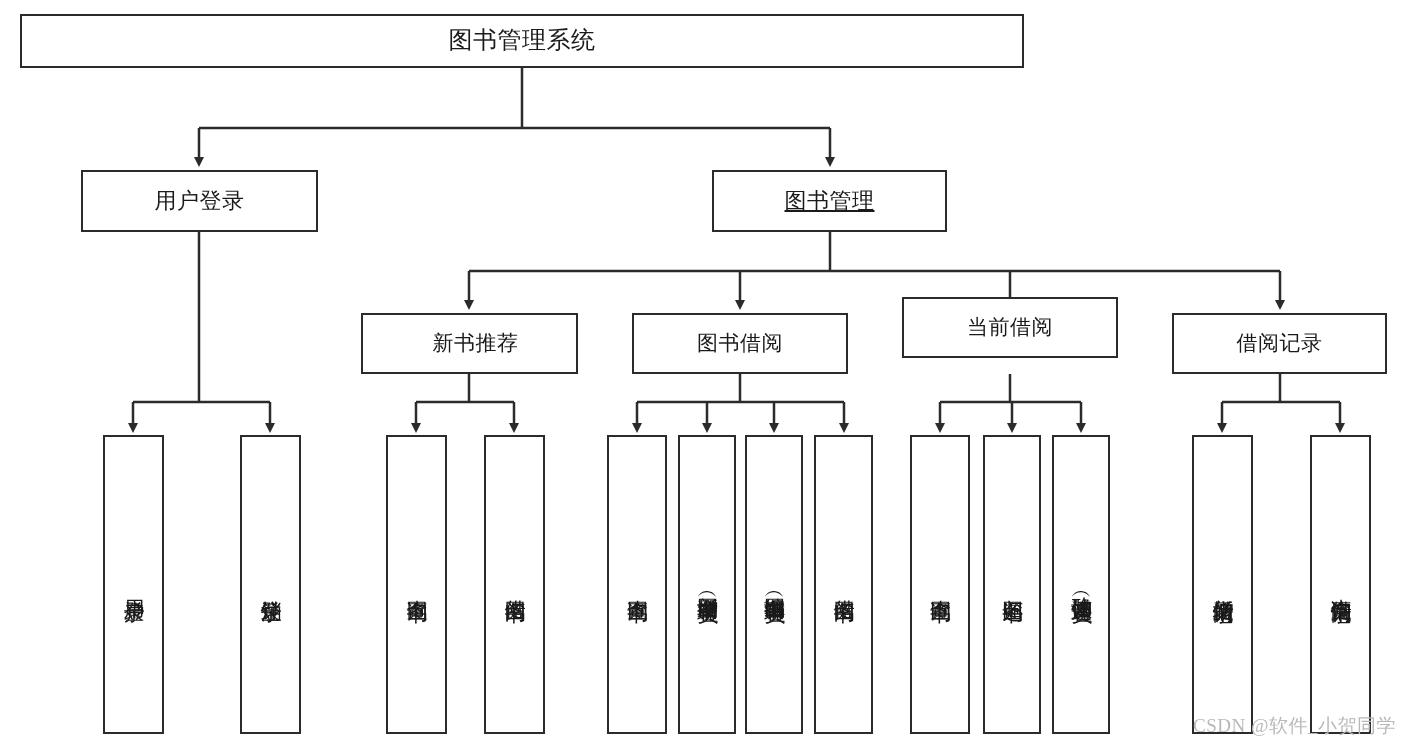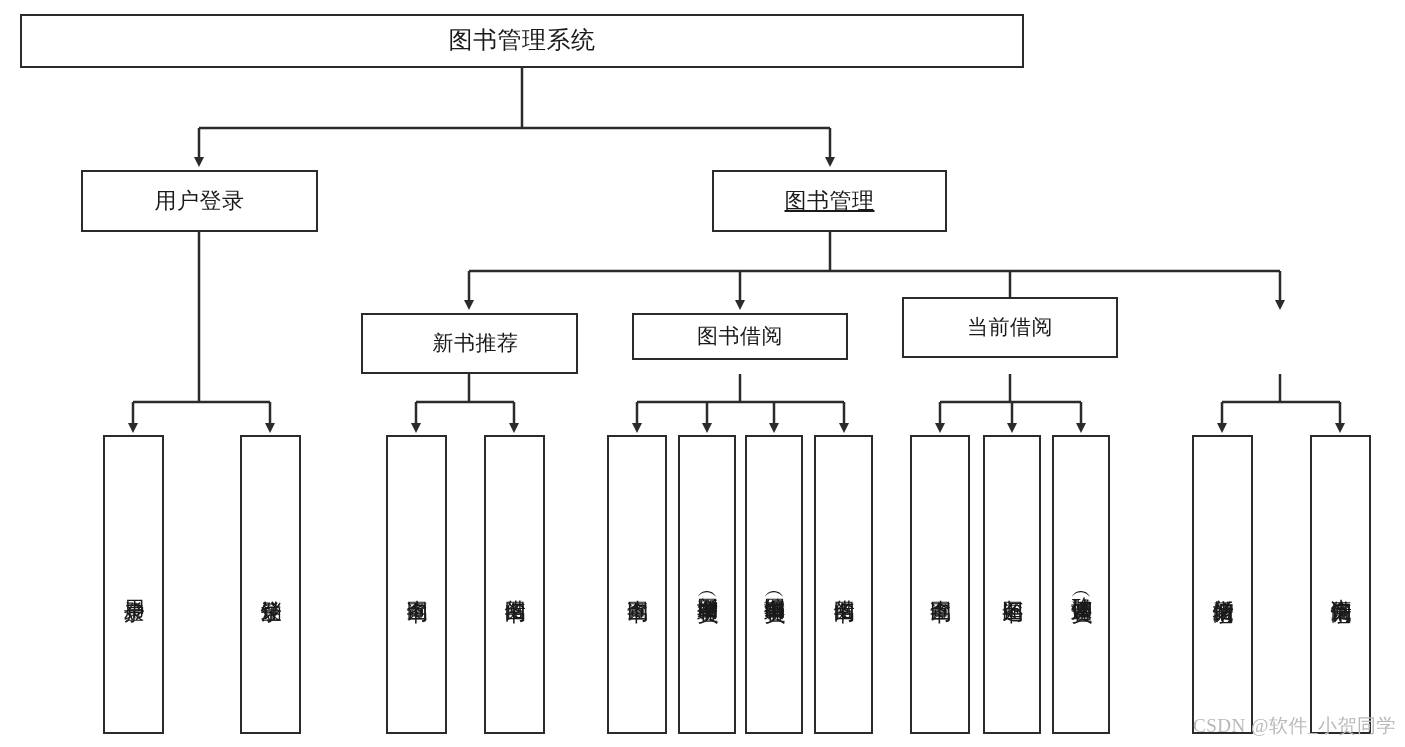--- a/index.html
+++ b/index.html
@@ -126,25 +126,28 @@
   <div class="node lvl2" style="left:81px; top:170px; width:237px; height:62px;">
     <span class="label">用户登录</span>
   </div>
   <div class="node lvl2" style="left:712px; top:170px; width:235px; height:62px;text-decoration:underline;">
     <span class="label">图书管理</span>
   </div>
 
   <div class="node lvl3" style="left:361px; top:313px; width:217px; height:61px;padding-left:12px;">
     <span class="label">新书推荐</span>
   </div>
-  <div class="node lvl3" style="left:632px; top:313px; width:216px; height:47px;">
+  <div class="node lvl3" style="left:632px; top:313px; width:216px; height:61px;">
     <span class="label">图书借阅</span>
   </div>
   <div class="node lvl3" style="left:902px; top:297px; width:216px; height:61px;">
     <span class="label">当前借阅</span>
+  </div>
+  <div class="node lvl3" style="left:1172px; top:313px; width:215px; height:61px;">
+    <span class="label">借阅记录</span>
   </div>
 
   <div class="node leaf" style="left:103px; top:435px; width:61px; height:299px;">
     <span class="label">用户登录</span>
   </div>
   <div class="node leaf" style="left:240px; top:435px; width:61px; height:299px;">
     <span class="label">注销登录</span>
   </div>
   <div class="node leaf" style="left:386px; top:435px; width:61px; height:299px;">
     <span class="label">查询图书</span>

